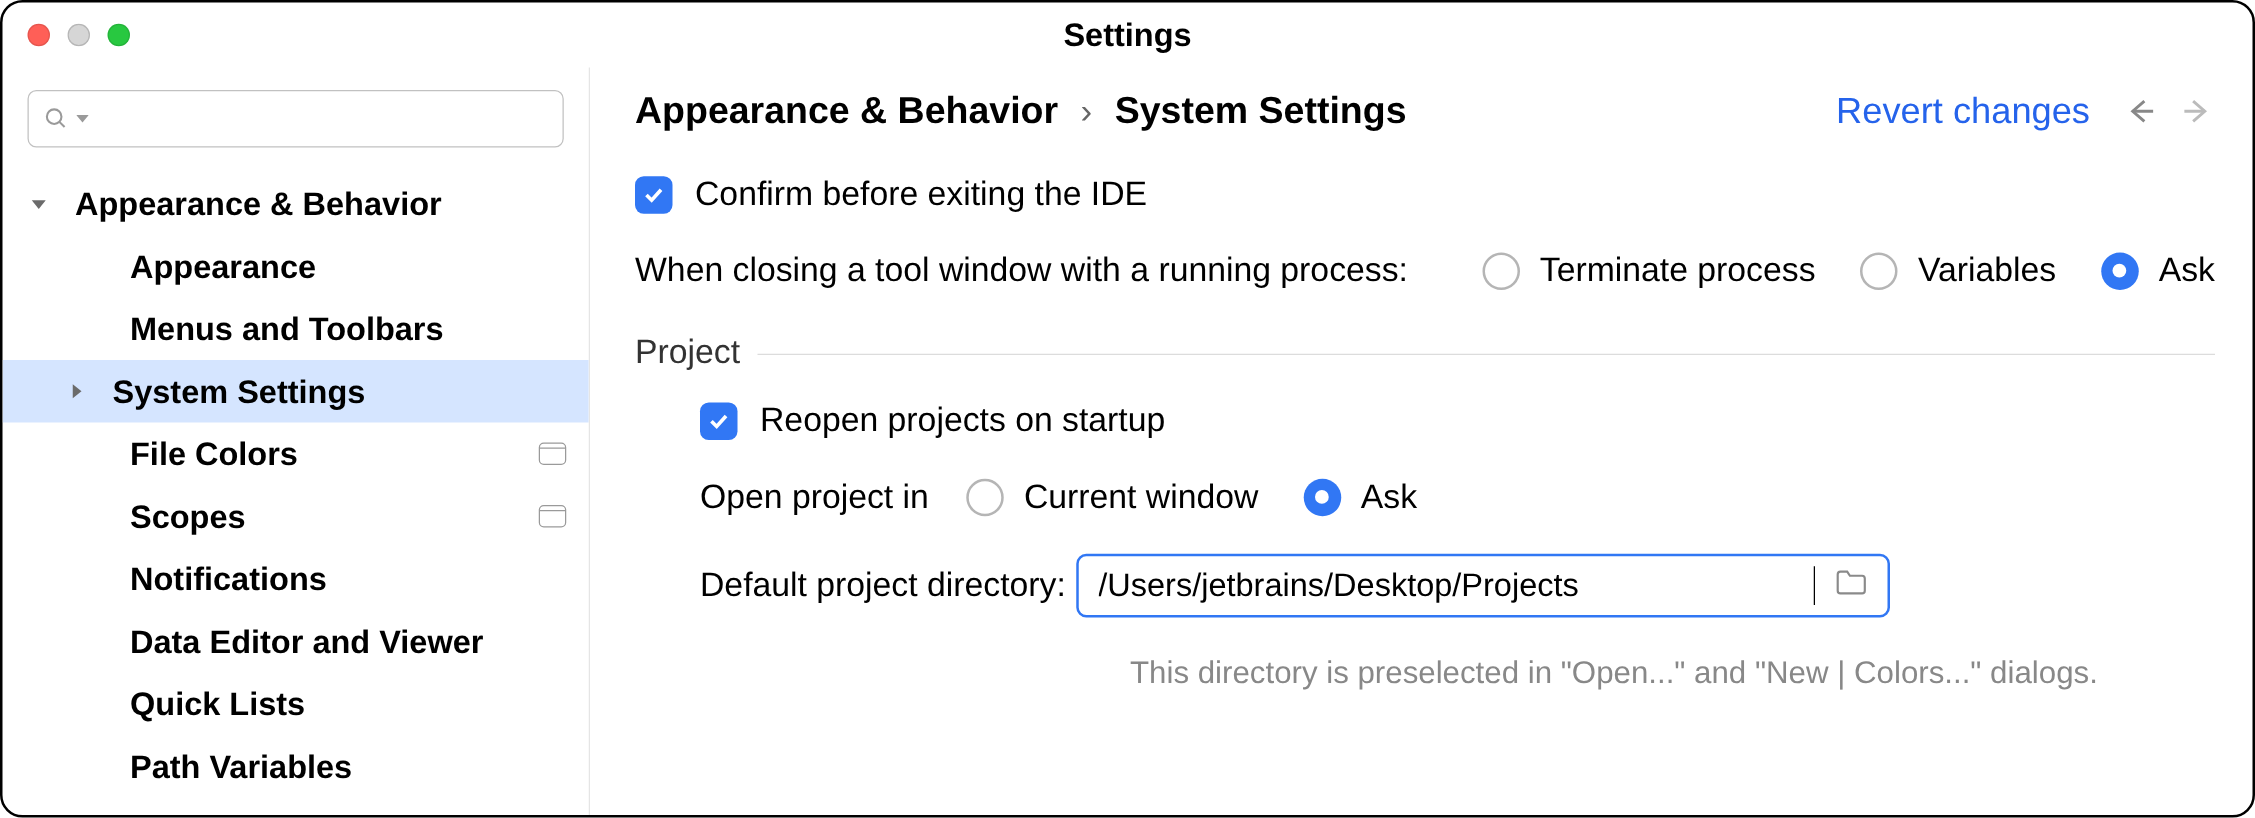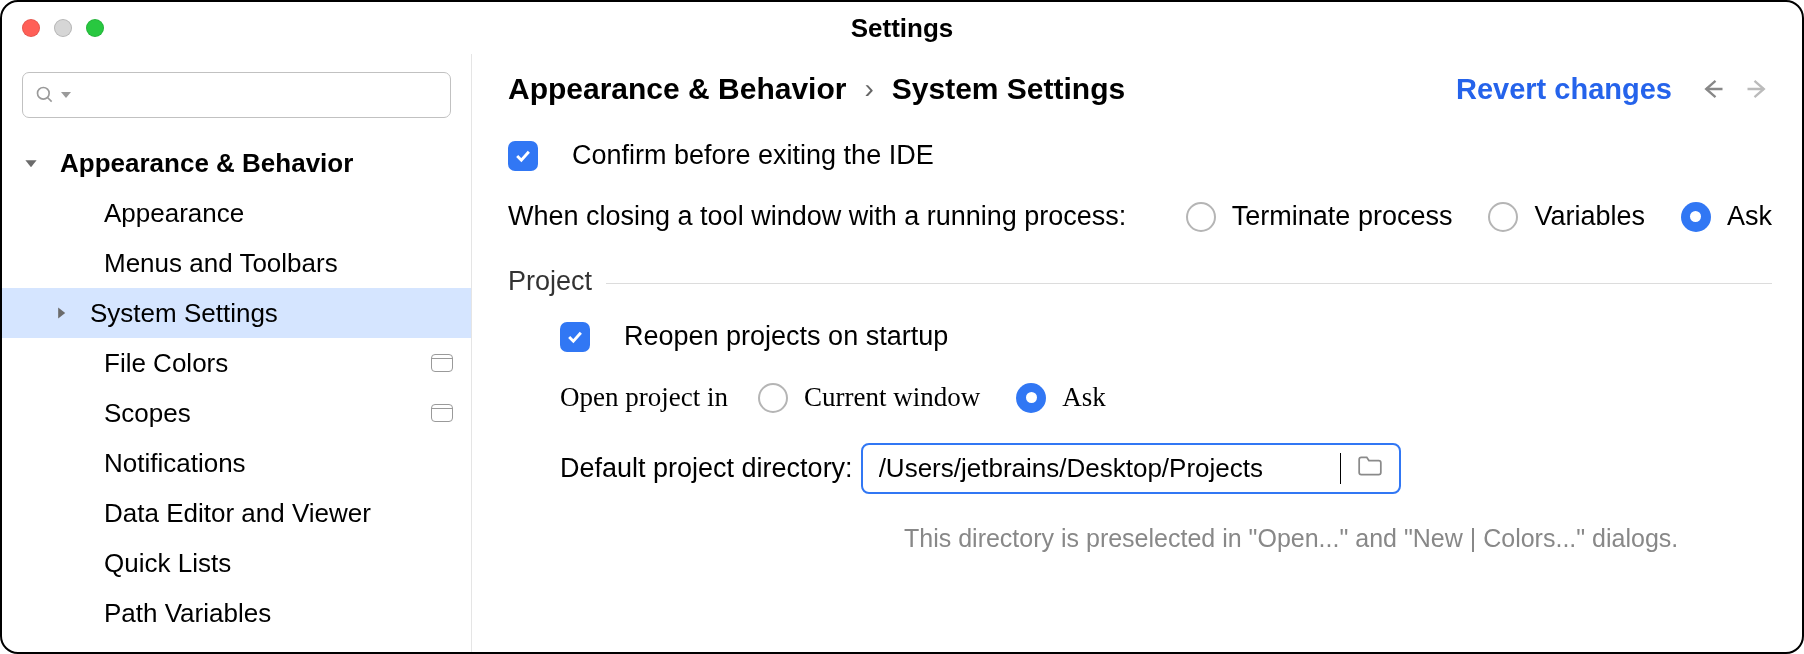--- a/index.html
+++ b/index.html
@@ -75,20 +75,21 @@
       padding-top: 6px;
     }
     .tree-row {
       display: flex;
       align-items: center;
       height: 50px;
       font-size: 26px;
       color: #000;
       padding-right: 18px;
       cursor: pointer;
+      font-weight: bold;
     }
     .tree-row .chev {
       width: 58px;
       display: flex;
       justify-content: center;
       color: #6b6b6b;
     }
     .tree-row.depth-1 .chev { padding-left: 30px; width: 88px; }
     .tree-row .gap2 { padding-left: 102px; }
     .tree-row.bold { font-weight: 700; }
@@ -126,39 +127,39 @@
     .breadcrumb .sep { font-weight: 300; color: #666; font-size: 28px;}
     .header-actions {
       margin-left: auto;
       display: flex;
       align-items: center;
       gap: 26px;
     }
     .link {
       color: #2563eb;
       font-size: 29px;
-      font-weight: 700;
+      font-weight: 400;
       cursor: pointer;
     }
     .nav-arrows {
       display: flex;
       gap: 18px;
       color: #888;
     }
     .nav-arrows span { cursor: pointer; display:flex; }
     .row {
       display: flex;
       align-items: center;
       font-size: 27px;
       margin-bottom: 30px;
     }
     .row-inner {
       display: flex;
       align-items: center;
-      gap: 34px;
+      gap: 18px;
     }
     .checkbox {
       width: 30px; height: 30px; border-radius: 7px;
       background: #3177f4;
       display: flex; align-items: center; justify-content: center;
       flex: none;
     }
     .checkbox svg { stroke: #fff; }
     .label { font-size: 27px; }
     .radio {
@@ -192,21 +193,21 @@
     }
     .indent { padding-left: 52px; }
     .inputbox {
       border: 2px solid #3177f4;
       border-radius: 8px;
       padding: 8px 16px;
       font-size: 26px;
       display: flex;
       align-items: center;
       gap: 16px;
-      width: 540px;
+      width: 651px;
     }
     .inputbox .val { flex:1; white-space:nowrap; overflow:hidden;}
     .cursor{border-right:1.5px solid #000; padding-right:1px;}
     .folder-icon{color:#7a7a7a;}
     .hint {
       color: #888;
       font-size: 25px;
       margin-top: 22px;
     }
   </style>
@@ -355,21 +356,21 @@
         <div class="row-inner">
           <div class="checkbox">
             <svg width="20" height="20" viewBox="0 0 24 24" fill="none" stroke-width="3.5">
                 <path d="M5 12 L10 17 L19 7"></path>
               </svg>
           </div>
           <span class="label">Reopen projects on startup</span>
         </div>
       </div>
 
-      <div class="row" style="gap:30px;font-family:Liberation Serif, serif;">
+      <div class="row" style="gap:30px;">
         <span class="label">Open project in</span>
         <div class="radio-group">
           <div class="radio-item">
             <div class="radio"></div>
             <span>Current window</span>
           </div>
           <div class="radio-item">
             <div class="radio checked"></div>
             <span>Ask</span>
           </div>

